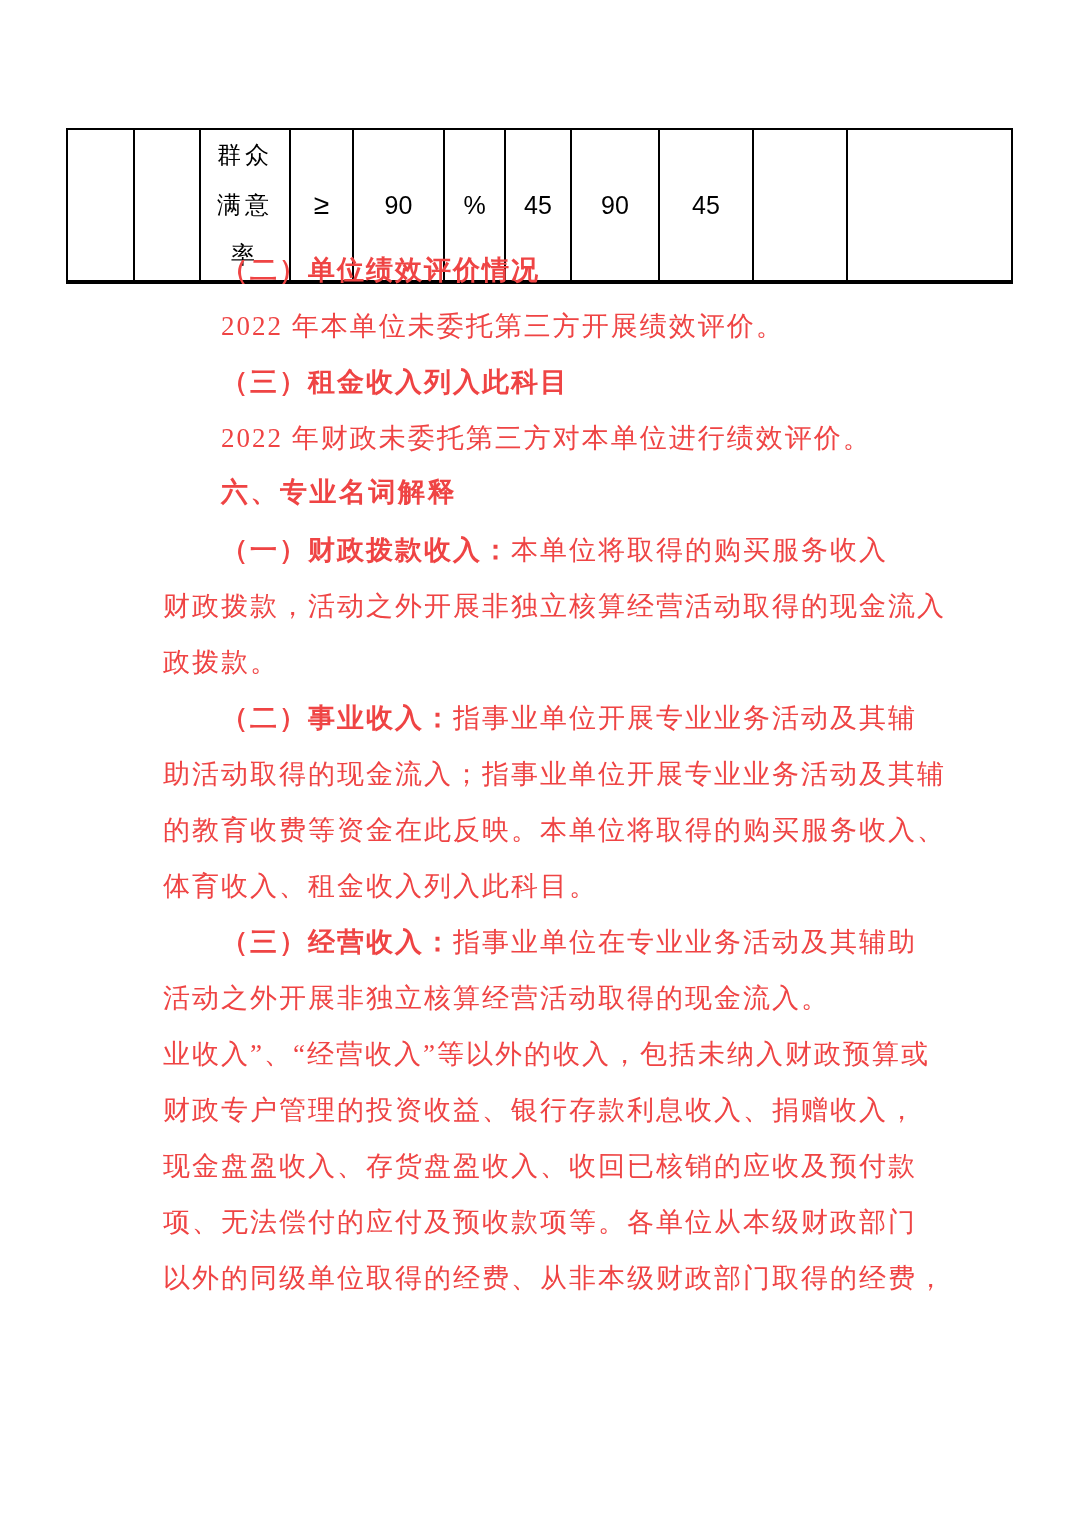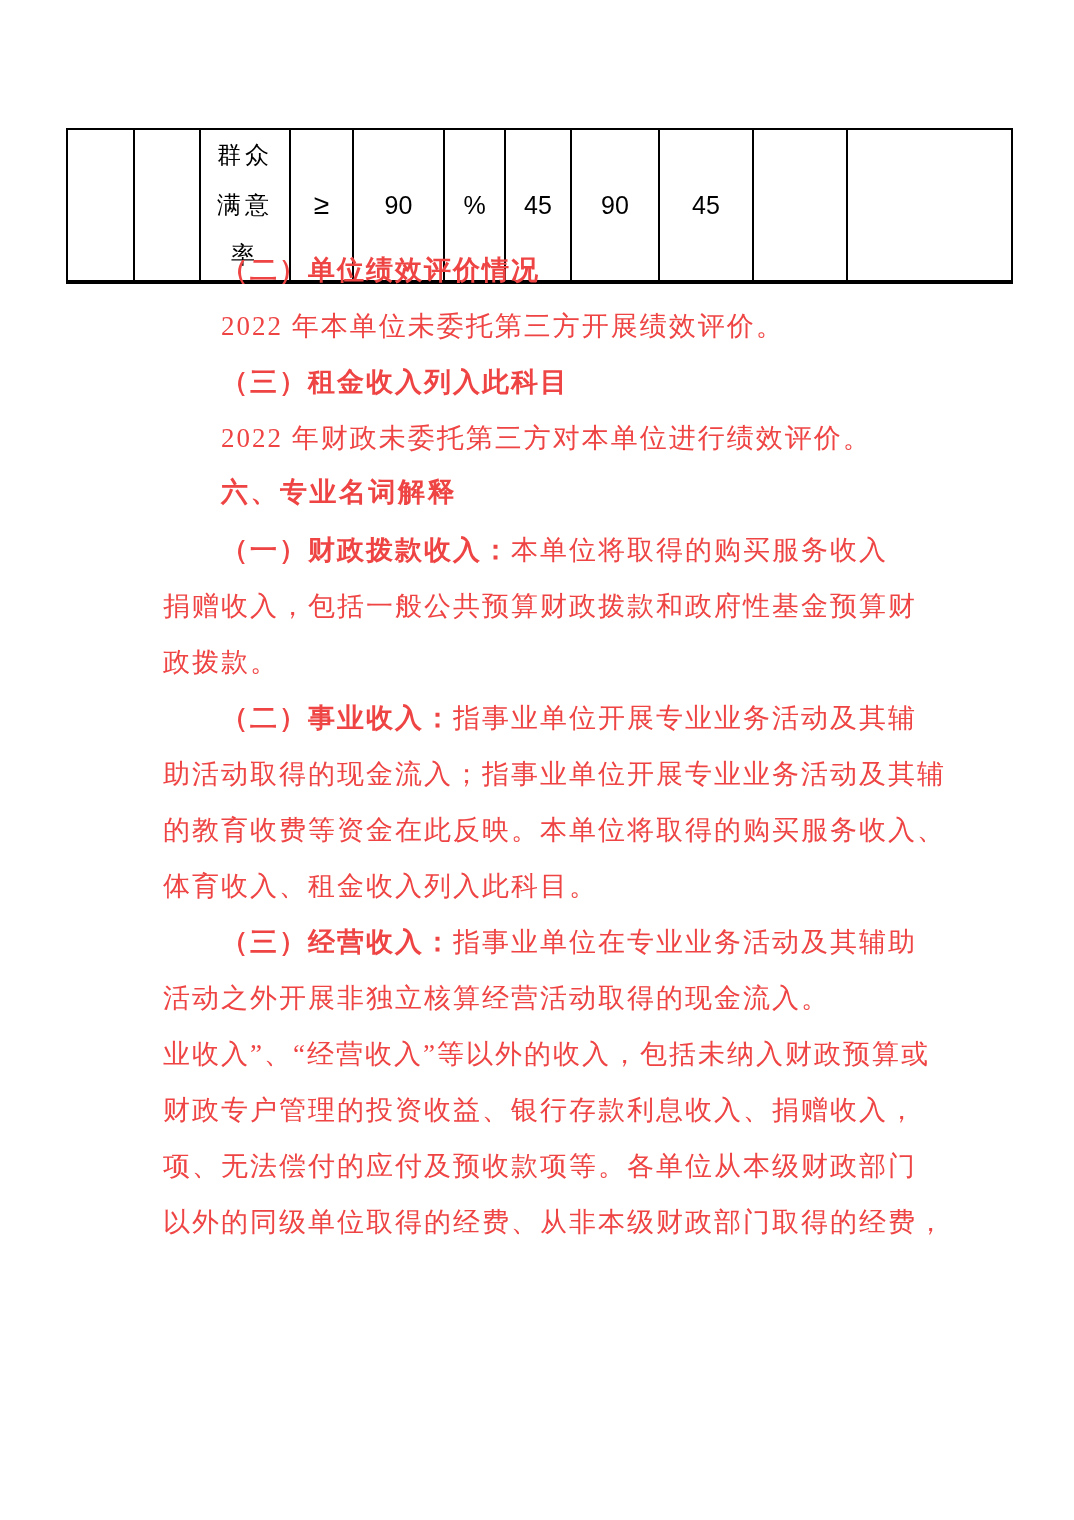--- a/index.html
+++ b/index.html
@@ -109,30 +109,31 @@
     </table>
 
   <div class="content">
     <div class="line h2 ind">（二）单位绩效评价情况</div>
     <div class="line ind">2022 年本单位未委托第三方开展绩效评价。</div>
     <div class="line h2 ind">（三）租金收入列入此科目</div>
     <div class="line ind">2022 年财政未委托第三方对本单位进行绩效评价。</div>
     <div class="line h1 ind">六、专业名词解释</div>
 
     <div class="line ind"><span class="b">（一）财政拨款收入：</span><span>本单位将取得的购买服务收入</span></div>
-    <div class="line">捐赠收入，包括一般公共预算财政拨款和政府性基金预算财</div>
+    <div class="line">财政拨款，活动之外开展非独立核算经营活动取得的现金流入</div>
     <div class="line">政拨款。</div>
 
     <div class="line ind"><span class="b">（二）事业收入：</span><span>指事业单位开展专业业务活动及其辅</span></div>
     <div class="line">助活动取得的现金流入；指事业单位开展专业业务活动及其辅</div>
     <div class="line">的教育收费等资金在此反映。本单位将取得的购买服务收入、</div>
     <div class="line">体育收入、租金收入列入此科目。</div>
 
     <div class="line ind"><span class="b">（三）经营收入：</span><span>指事业单位在专业业务活动及其辅助</span></div>
     <div class="line">活动之外开展非独立核算经营活动取得的现金流入。</div>
 
     <div class="line">业收入”、“经营收入”等以外的收入，包括未纳入财政预算或</div>
     <div class="line">财政专户管理的投资收益、银行存款利息收入、捐赠收入，</div>
+    <div class="line">现金盘盈收入、存货盘盈收入、收回已核销的应收及预付款</div>
     <div class="line">项、无法偿付的应付及预收款项等。各单位从本级财政部门</div>
     <div class="line">以外的同级单位取得的经费、从非本级财政部门取得的经费，</div>
   </div>
 
 </div>
 
 </body></html>

